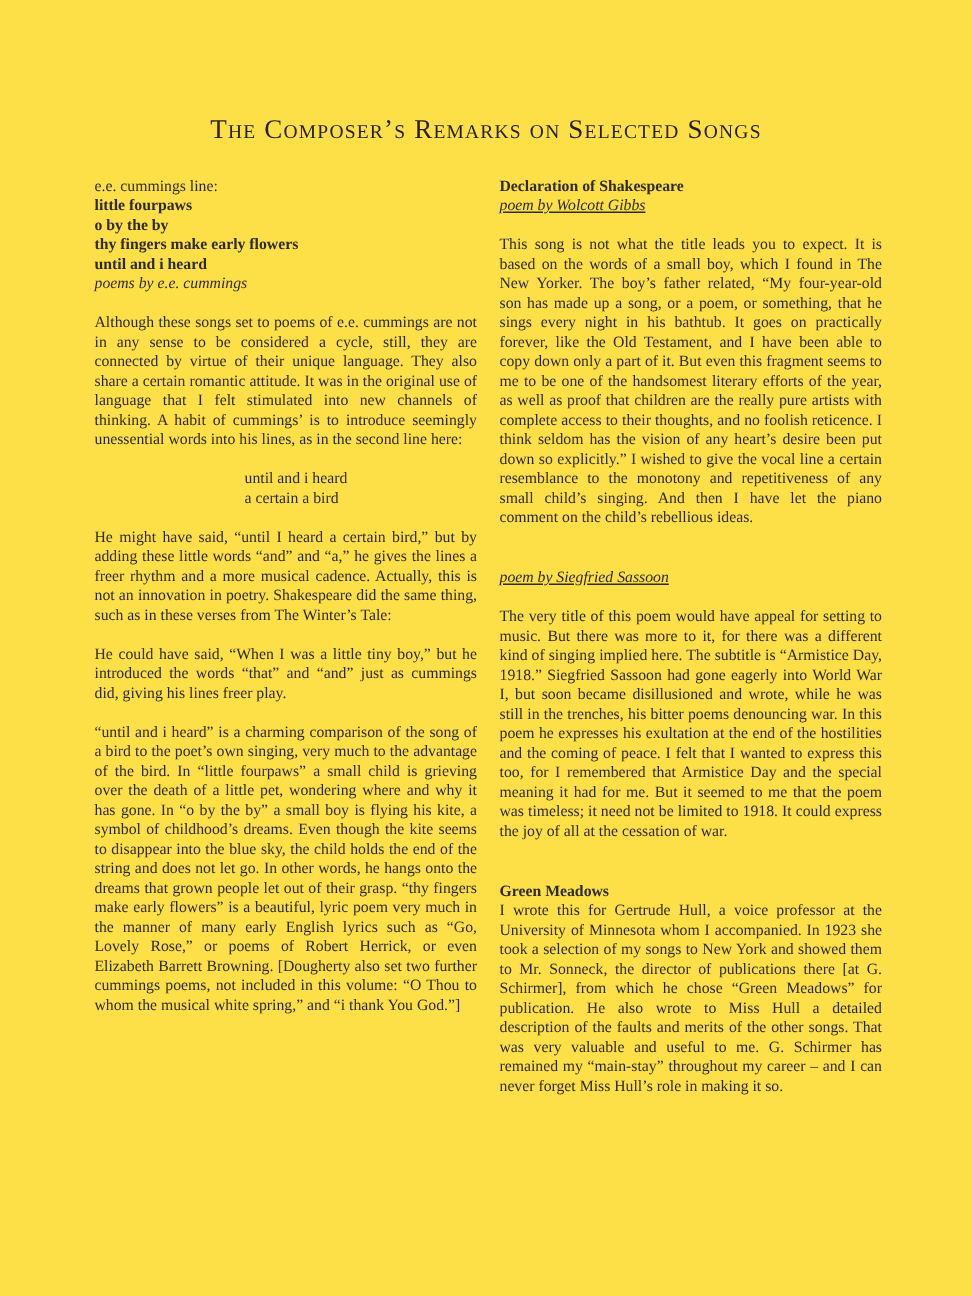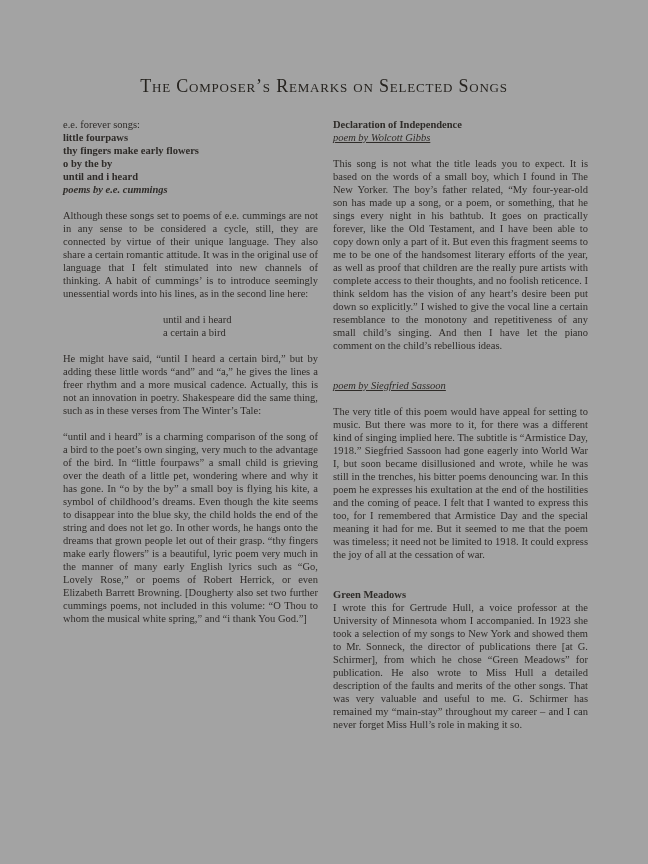--- a/index.html
+++ b/index.html
@@ -4,21 +4,21 @@
 <style>
   html, body {
     margin: 0;
     padding: 0;
     background: #ffffff;
   }
   .page {
     position: relative;
     width: 648px;
     height: 864px;
-    background: #a3a3a3;
+    background: #fde047;
     color: #2e2b28;
     font-family: "Liberation Serif", serif;
     box-sizing: border-box;
     padding-top: 76px;
     overflow: hidden;
   }
   .page-title {
     margin: 0;
     text-align: center;
     font-size: 18px;
@@ -34,21 +34,21 @@
   }
   .col {
     width: 255px;
     flex: 0 0 255px;
     font-size: 10.5px;
     line-height: 13px;
   }
   .song-list { margin: 0 0 13px 0; }
   .song-list p { margin: 0; }
   .bold { font-weight: bold; }
-  .italic { font-style: italic; font-weight: bold; }
+  .italic { font-style: italic; }
   .para {
     margin: 0 0 13px 0;
     text-align: justify;
   }
   .verse {
     margin: 0 0 13px 100px;
   }
   .verse p { margin: 0; }
   .section { margin: 0 0 27px 0; }
   .section-title {
@@ -68,47 +68,48 @@
 
 <div class="page">
 
   <h1 class="page-title">The Composer’s Remarks on Selected Songs</h1>
 
   <div class="columns">
 
     <div class="col">
 
       <div class="song-list">
-        <p>e.e. forever songs:</p>
+        <p>e.e. cummings line:</p>
         <p class="bold">little fourpaws</p>
+        <p class="bold">o by the by</p>
         <p class="bold">thy fingers make early flowers</p>
-        <p class="bold">o by the by</p>
         <p class="bold">until and i heard</p>
         <p class="italic">poems by e.e. cummings</p>
       </div>
 
       <p class="para">Although these songs set to poems of e.e. cummings are not in any sense to be considered a cycle, still, they are connected by virtue of their unique language. They also share a certain romantic attitude. It was in the original use of language that I felt stimulated into new channels of thinking. A habit of cummings’ is to introduce seemingly unessential words into his lines, as in the second line here:</p>
 
       <div class="verse">
         <p>until and i heard</p>
         <p>a certain a bird</p>
       </div>
 
       <p class="para">He might have said, “until I heard a certain bird,” but by adding these little words “and” and “a,” he gives the lines a freer rhythm and a more musical cadence. Actually, this is not an innovation in poetry. Shakespeare did the same thing, such as in these verses from The Winter’s Tale:</p>
 
 
+      <p class="para">He could have said, “When I was a little tiny boy,” but he introduced the words “that” and “and” just as cummings did, giving his lines freer play.</p>
 
       <p class="para">“until and i heard” is a charming comparison of the song of a bird to the poet’s own singing, very much to the advantage of the bird. In “little fourpaws” a small child is grieving over the death of a little pet, wondering where and why it has gone. In “o by the by” a small boy is flying his kite, a symbol of childhood’s dreams. Even though the kite seems to disappear into the blue sky, the child holds the end of the string and does not let go. In other words, he hangs onto the dreams that grown people let out of their grasp. “thy fingers make early flowers” is a beautiful, lyric poem very much in the manner of many early English lyrics such as “Go, Lovely Rose,” or poems of Robert Herrick, or even Elizabeth Barrett Browning. [Dougherty also set two further cummings poems, not included in this volume: “O Thou to whom the musical white spring,” and “i thank You God.”]</p>
 
     </div>
 
     <div class="col">
 
       <section class="section">
-        <h2 class="section-title">Declaration of Independence</h2>
+        <h2 class="section-title">Declaration of Shakespeare</h2>
         <p class="section-byline">poem by Wolcott Gibbs</p>
         <p class="para">This song is not what the title leads you to expect. It is based on the words of a small boy, which I found in The New Yorker. The boy’s father related, “My four-year-old son has made up a song, or a poem, or something, that he sings every night in his bathtub. It goes on practically forever, like the Old Testament, and I have been able to copy down only a part of it. But even this fragment seems to me to be one of the handsomest literary efforts of the year, as well as proof that children are the really pure artists with complete access to their thoughts, and no foolish reticence. I think seldom has the vision of any heart’s desire been put down so explicitly.” I wished to give the vocal line a certain resemblance to the monotony and repetitiveness of any small child’s singing. And then I have let the piano comment on the child’s rebellious ideas.</p>
       </section>
 
       <section class="section">
         <p class="section-byline">poem by Siegfried Sassoon</p>
         <p class="para">The very title of this poem would have appeal for setting to music. But there was more to it, for there was a different kind of singing implied here. The subtitle is “Armistice Day, 1918.” Siegfried Sassoon had gone eagerly into World War I, but soon became disillusioned and wrote, while he was still in the trenches, his bitter poems denouncing war. In this poem he expresses his exultation at the end of the hostilities and the coming of peace. I felt that I wanted to express this too, for I remembered that Armistice Day and the special meaning it had for me. But it seemed to me that the poem was timeless; it need not be limited to 1918. It could express the joy of all at the cessation of war.</p>
       </section>
 
       <section class="section">

